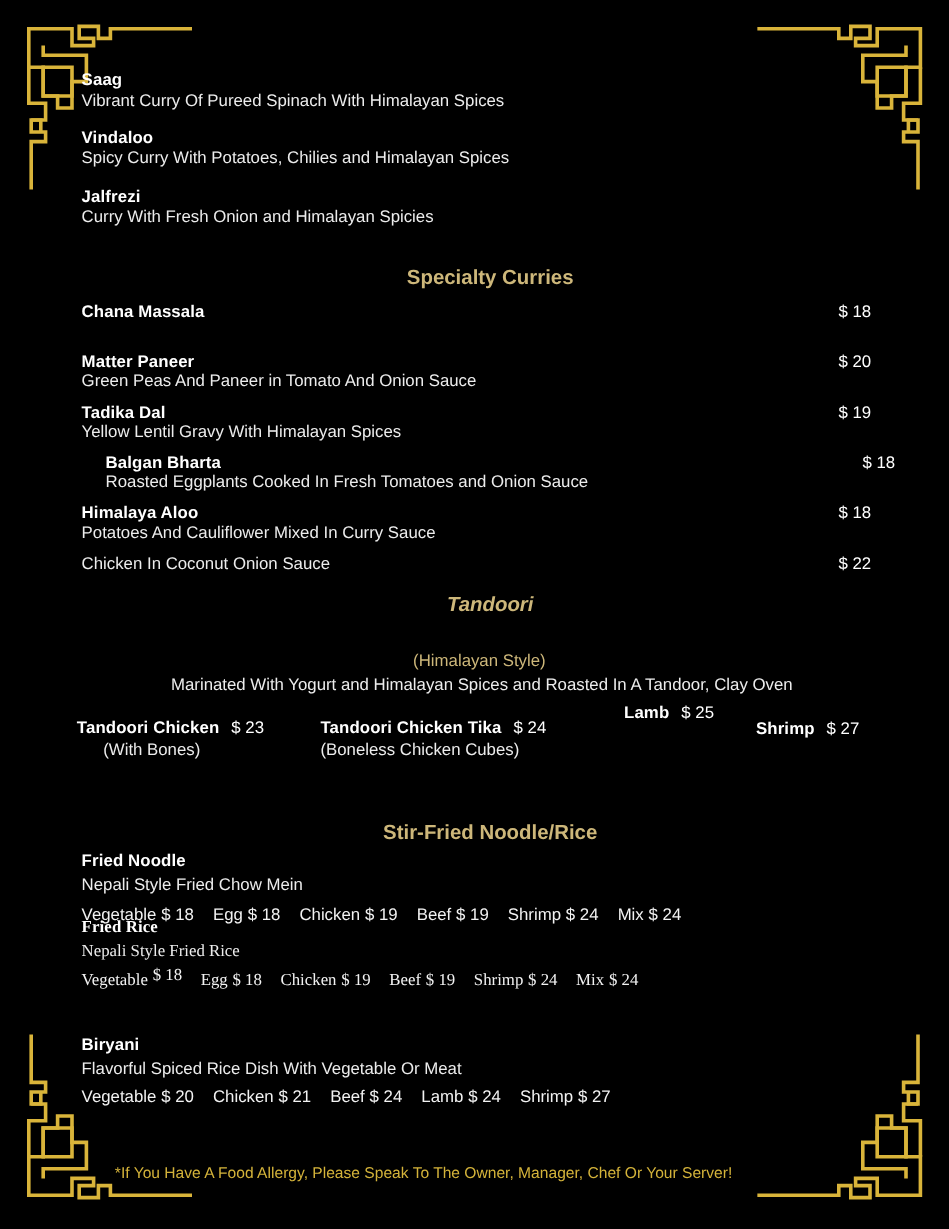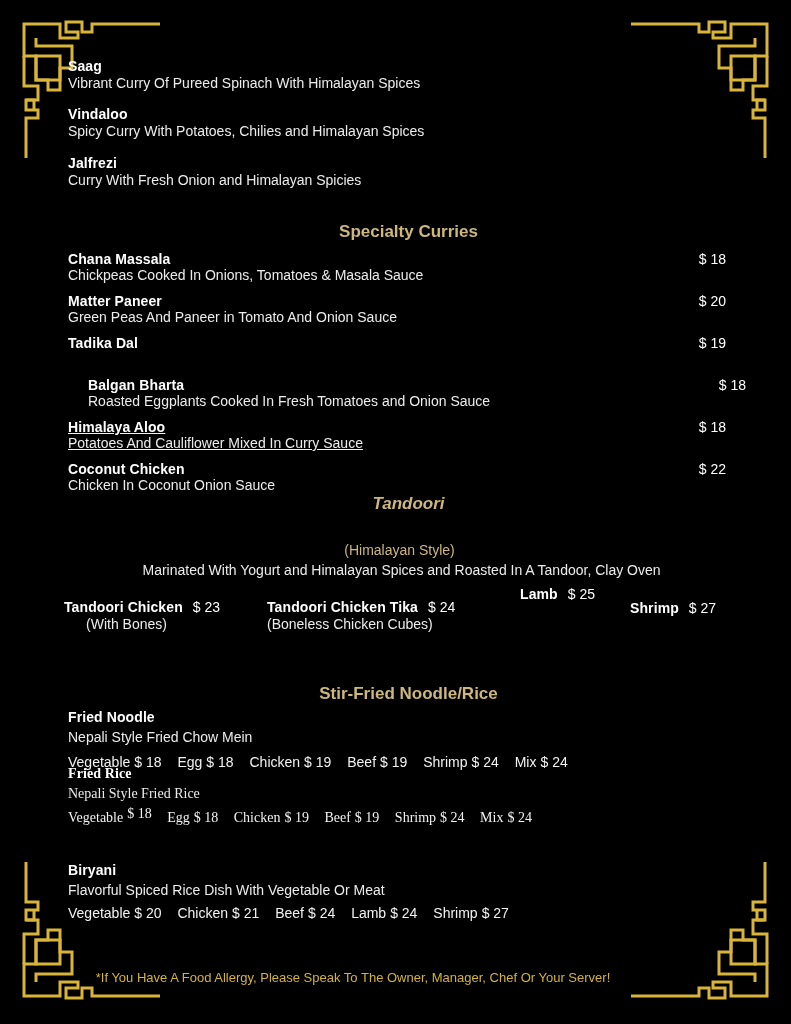--- a/index.html
+++ b/index.html
@@ -88,44 +88,43 @@
 </div>
 <div class="item" style="top:155px;">
   <div class="name">Jalfrezi</div>
   <div class="desc">Curry With Fresh Onion and Himalayan Spicies</div>
 </div>
 
 <div class="abs section-title" style="top:222px; left:0;">Specialty Curries</div>
 
 <div class="sc-item" style="top:251px;">
   <div class="name">Chana Massala</div>
-  <div class="desc">Chickpeas Cooked In Onions, Tomatoes &amp; Masala Sauce</div>
   <div class="price">$ 18</div>
 </div>
 <div class="sc-item" style="top:293px;">
   <div class="name">Matter Paneer</div>
   <div class="desc">Green Peas And Paneer in Tomato And Onion Sauce</div>
   <div class="price">$ 20</div>
 </div>
 <div class="sc-item" style="top:335px;">
   <div class="name">Tadika Dal</div>
+  <div class="desc">Yellow Lentil Gravy With Himalayan Spices</div>
   <div class="price">$ 19</div>
 </div>
 <div class="sc-item" style="top:377px;margin-left:20px;">
   <div class="name">Balgan Bharta</div>
   <div class="desc">Roasted Eggplants Cooked In Fresh Tomatoes and Onion Sauce</div>
   <div class="price">$ 18</div>
 </div>
-<div class="sc-item" style="top:419px;text-decoration:underline;">
+<div class="sc-item" style="top:419px;">
   <div class="name">Himalaya Aloo</div>
   <div class="desc">Potatoes And Cauliflower Mixed In Curry Sauce</div>
   <div class="price">$ 18</div>
 </div>
 <div class="sc-item" style="top:461px;">
-  <div class="name">Coconut Chicken</div>
   <div class="desc">Chicken In Coconut Onion Sauce</div>
   <div class="price">$ 22</div>
 </div>
 
 <div class="abs section-title" style="top:494px; left:0;font-style:italic;">Tandoori</div>
 <div class="abs tand-sub" style="top:542px; left:4px;text-align:center;">(Himalayan Style)</div>
 <div class="abs tand-desc" style="top:562px; left:6px;">Marinated With Yogurt and Himalayan Spices and Roasted In A Tandoor, Clay Oven</div>
 
 <div class="tand-item" style="top:598px; left:64px;">
   <div class="row">

